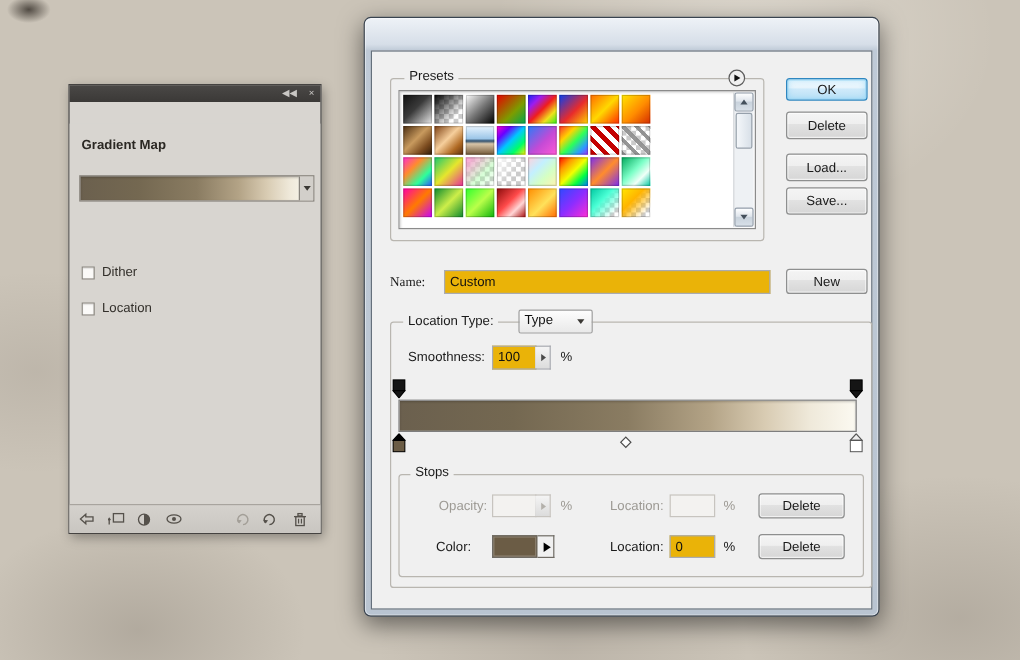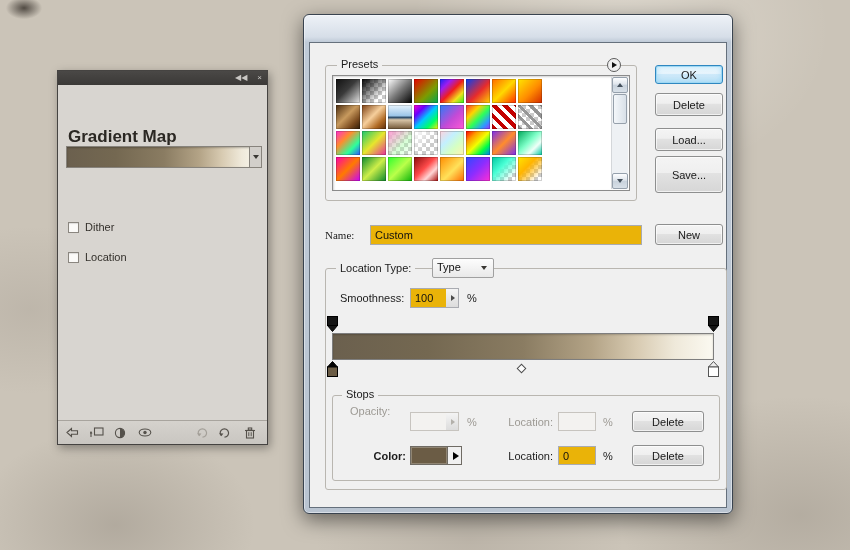--- a/index.html
+++ b/index.html
@@ -19,21 +19,21 @@
   #adj { position:absolute; left:57px; top:70px; width:211px; height:375px;
          background:#d8d5d0; border:1px solid #454341; box-shadow:2px 3px 9px rgba(0,0,0,.35); }
   .adj-head { position:absolute; left:0; top:0; right:0; height:14px; background:linear-gradient(#4a4846,#3b3937);
               color:#c9c7c4; font-size:8px; line-height:14px; text-align:right; }
   .adj-head span { display:inline-block; padding:0 5px; cursor:pointer; }
   .adj-tabs { position:absolute; left:0; top:14px; right:0; height:18px; background:linear-gradient(#7d7a75,#6b6863); }
   .adj-tab { display:inline-block; height:18px; line-height:18px; padding:0 9px; background:#45423e; color:#e6e4e1;
              font-size:9.5px; font-weight:bold; letter-spacing:.4px; }
   .adj-menu { position:absolute; right:4px; top:0; height:18px; line-height:18px; color:#2c2a28; font-size:10px; cursor:pointer; }
   .adj-body { position:absolute; left:0; top:32px; right:0; bottom:0; background:#d8d5d0; }
-  .adj-title { position:absolute; left:10px; top:24px; font-size:17px; font-weight:bold; color:#2b2823; }
+  .adj-title { position:absolute; left:10px; top:12px; font-size:11px; font-weight:bold; color:#2b2823; }
   .adj-grad { position:absolute; left:8px; top:43px; width:196px; height:22px; border:1px solid #87837c;
               box-shadow:inset 0 1px 2px rgba(0,0,0,.25); cursor:pointer; }
   .adj-grad-arrow { position:absolute; right:0; top:0; bottom:0; width:12px; background:#d2cfca; border-left:1px solid #87837c; }
   .tri-down { position:absolute; left:50%; top:50%; margin:-2px 0 0 -3px; width:0; height:0;
               border-left:3.5px solid transparent; border-right:3.5px solid transparent; border-top:4px solid #3a3834; }
   .adj-check { position:absolute; left:10px; font-size:11px; color:#33302b; display:flex; align-items:center; gap:6px; cursor:pointer; }
   .adj-check .box { width:11px; height:11px; background:#fbfaf8; border:1px solid #8a867f; box-shadow:inset 0 1px 1px rgba(0,0,0,.12); }
   .adj-footer { position:absolute; left:0; right:0; bottom:0; height:24px; border-top:1px solid #a8a49e;
                 background:linear-gradient(#d5d2cd,#c9c6c1); }
   .adj-footer svg { position:absolute; top:6px; cursor:pointer; }
@@ -207,21 +207,21 @@
           <div class="vthumb"></div>
           <div class="varrow down">
               <i></i>
             </div>
         </div>
       </div>
 
       <button class="vbtn default" style="left:345px; top:22px; width:68px; height:19px;">OK</button>
       <button class="vbtn" style="left:345px; top:50px; width:68px; height:23px;">Delete</button>
       <button class="vbtn" style="left:345px; top:85px; width:68px; height:23px;">Load...</button>
-      <button class="vbtn" style="left:345px; top:113px; width:68px; height:37px;text-align:center;">Save...</button>
+      <button class="vbtn" style="left:345px; top:113px; width:68px; height:23px;text-align:center;">Save...</button>
 
       <div class="lbl" style="left:15px; top:186px;font-family:Liberation Serif, serif;">Name:</div>
       <input class="vinput" style="left: 60px; top: 182px; width: 272px; height: 20px;" value="Custom">
       <button class="vbtn" style="left:345px; top:181px; width:68px; height:21px;">New</button>
 
       <div class="group" style="left:15px; top:225px; width:402px; height:222px;"></div>
       <div class="grouplabel" style="left:26px; top:219px;">Location Type:</div>
       <div class="combo" style="left:122px; top:215px; width:62px; height:20px; z-index:3;">
         <span>Type</span>
         <i class="tri-down"></i>
@@ -258,32 +258,32 @@
         <svg width="11" height="16">
             <path d="M0.5 6 L5.5 0.5 L10.5 6 Z" fill="#ededed" stroke="#555"></path>
             <rect x="0.5" y="6" width="10" height="9.5" fill="#fff" stroke="#555"></rect>
           </svg>
       </div>
       <div class="mid" style="left:208px; top:322px;"></div>
 
       <div class="group" style="left:22px; top:352px; width:388px; height:86px;"></div>
       <div class="grouplabel" style="left:32px; top:345px;">Stops</div>
 
-      <div class="lbl gray" style="left:40px; top:362px; width:56px; text-align:left;">Opacity:</div>
+      <div class="lbl gray" style="left:40px; top:373px; width:56px; text-align:right;">Opacity:</div>
       <input class="vinput disabled" disabled="" style="left: 100px; top: 369px; width: 37px; height: 19px;" value="">
       <div class="spin" style="left:136px; top:369px; height:19px; border-color:#c7c4bf;">
           <i class="gray" style="border-left-color:#b3b0aa;"></i>
         </div>
       <div class="lbl gray" style="left:157px; top:373px;">%</div>
       <div class="lbl gray" style="left:185px; top:373px; width:58px; text-align:right;">Location:</div>
       <input class="vinput disabled" disabled="" style="left: 248px; top: 369px; width: 38px; height: 19px;" value="">
       <div class="lbl gray" style="left:293px; top:373px;">%</div>
       <button class="vbtn" style="left:322px; top:368px; width:72px; height:21px;">Delete</button>
 
-      <div class="lbl" style="left:40px; top:407px; width:56px; text-align:right;font-weight:bold;">Color:</div>
+      <div class="lbl" style="left:40px; top:407px; width:56px; text-align:center;">Color:</div>
       <div class="swatch" style="left: 100px; top: 403px; width: 38px; height: 19px; background: rgb(107, 92, 69);"></div>
       <div class="swatch-arrow" style="left:138px; top:403px; width:14px; height:19px;">
           <i></i>
         </div>
       <div class="lbl" style="left:185px; top:407px; width:58px; text-align:right;">Location:</div>
       <input class="vinput" style="left: 248px; top: 403px; width: 38px; height: 19px;" value="0">
       <div class="lbl" style="left:293px; top:407px;">%</div>
       <button class="vbtn" style="left:322px; top:402px; width:72px; height:21px;">Delete</button>
 
     </div>

